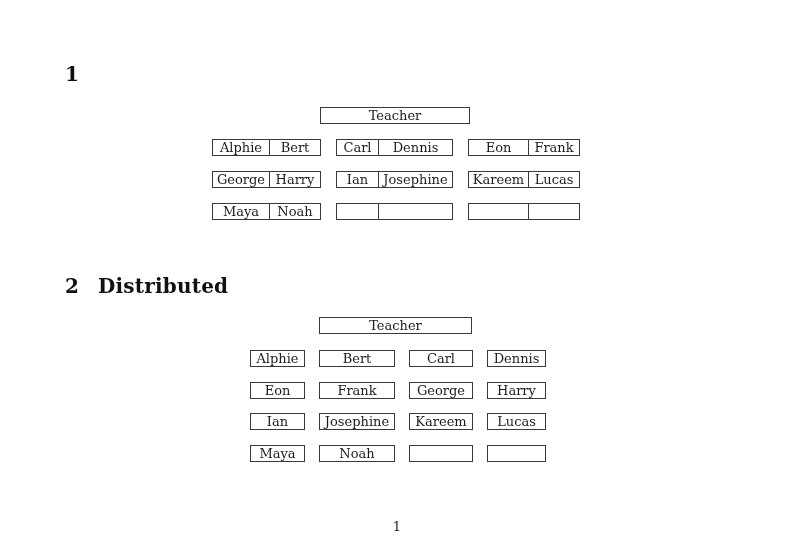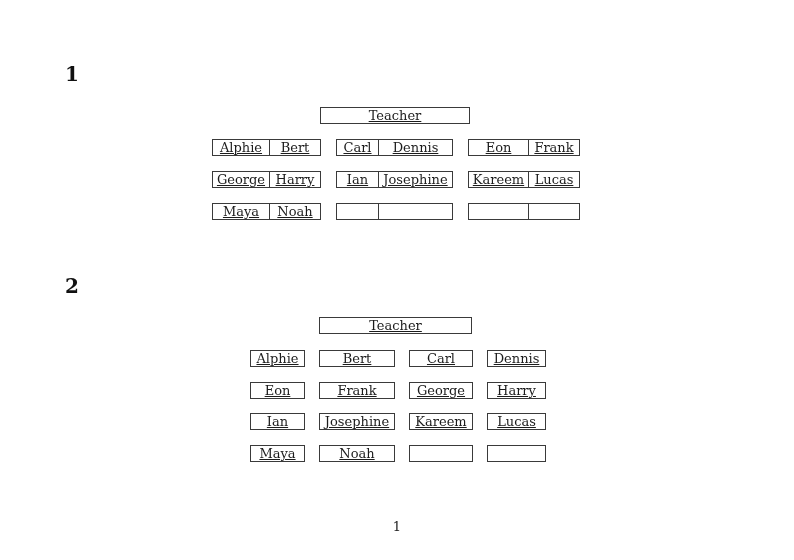--- a/index.html
+++ b/index.html
@@ -33,21 +33,20 @@
   
   .desk, .pair {
     position: absolute;
     height: 17px;
     box-sizing: border-box;
     border: 1px solid #3a3a3a;
     background: #ffffff;
     font-size: 13px;
     line-height: 15px;
     color: #1c1c1c;
-    text-decoration: underline;
   }
   .desk {
     text-align: center;
     white-space: nowrap;
   }
   .pair {
     display: flex;
   }
   .pair .cell {
     box-sizing: border-box;
@@ -116,20 +115,21 @@
     <div class="cell" style="width:42px;"></div>
     <div class="cell last"></div>
   </div>
   <div class="pair" style="left:468px; top:203px; width:112px;">
     <div class="cell" style="width:60px;"></div>
     <div class="cell last"></div>
   </div>
 
   <div class="heading" style="left:65px; top:276px;">
     <span class="h-num">2</span>
+    <span class="h-title">Distributed</span>
   </div>
 
   <div class="desk" style="left:319px; top:317px; width:153px;">Teacher</div>
 
   <div class="desk" style="left:250px; top:350px; width:55px;">Alphie</div>
   <div class="desk" style="left:319px; top:350px; width:76px;">Bert</div>
   <div class="desk" style="left:409px; top:350px; width:64px;">Carl</div>
   <div class="desk" style="left:487px; top:350px; width:59px;">Dennis</div>
 
   <div class="desk" style="left:250px; top:382px; width:55px;">Eon</div>

